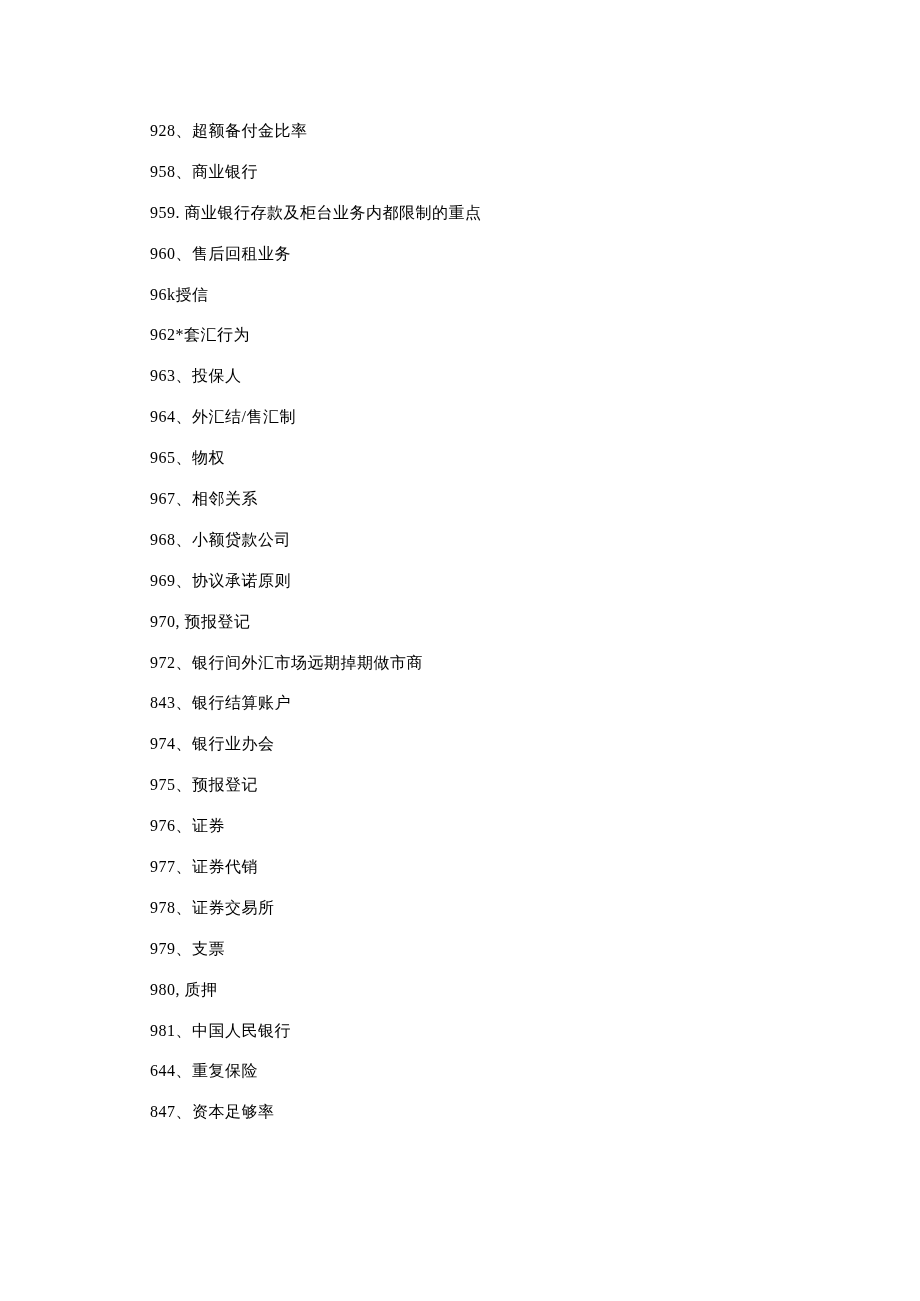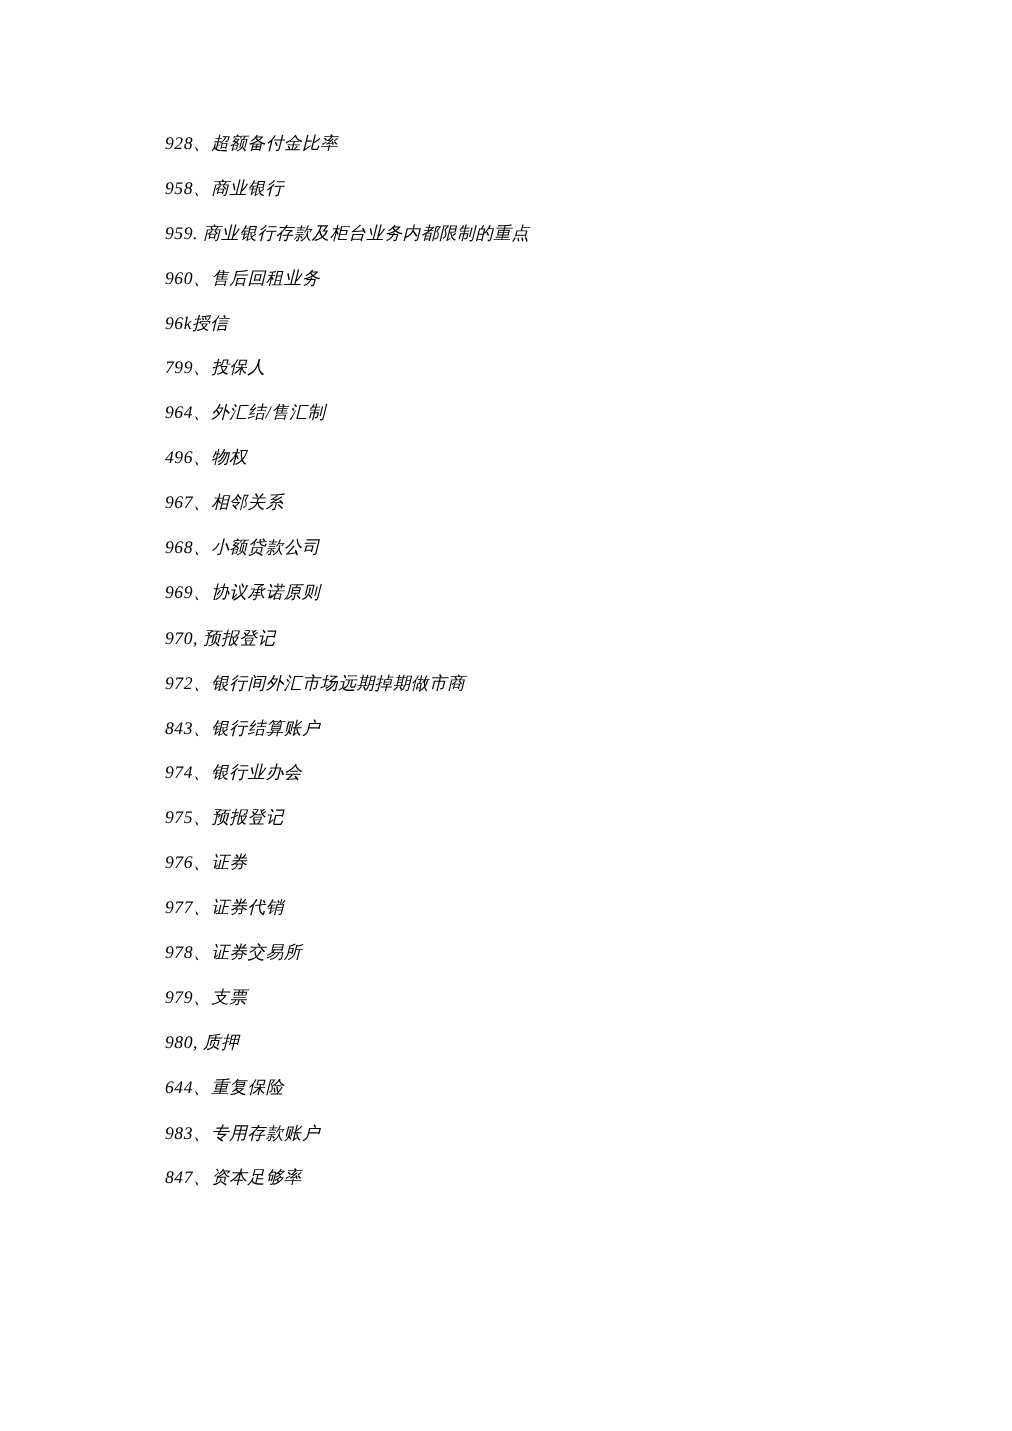--- a/index.html
+++ b/index.html
@@ -1,19 +1,18 @@
 <!DOCTYPE html>
 <html><head>
   <meta charset="utf-8">
   <style>
     * {
       margin: 0;
       padding: 0;
       box-sizing: border-box;
-      font-style: italic;
     }
     body {
       background: #ffffff;
       font-family: "SimSun", "宋体", serif;
       font-size: 16px;
       color: #000000;
       width: 920px;
       height: 1301px;
       padding: 120px 0 0 150px;
     }
@@ -25,32 +24,33 @@
   </style>
 </head>
 <body>
 
 <div>
   <div class="item">928、超额备付金比率</div>
   <div class="item">958、商业银行</div>
   <div class="item">959. 商业银行存款及柜台业务内都限制的重点</div>
   <div class="item">960、售后回租业务</div>
   <div class="item">96k授信</div>
-  <div class="item">799、投保人</div>
+  <div class="item">962*套汇行为</div>
+  <div class="item">963、投保人</div>
   <div class="item">964、外汇结/售汇制</div>
-  <div class="item">496、物权</div>
+  <div class="item">965、物权</div>
   <div class="item">967、相邻关系</div>
   <div class="item">968、小额贷款公司</div>
   <div class="item">969、协议承诺原则</div>
   <div class="item">970, 预报登记</div>
   <div class="item">972、银行间外汇市场远期掉期做市商</div>
   <div class="item">843、银行结算账户</div>
   <div class="item">974、银行业办会</div>
   <div class="item">975、预报登记</div>
   <div class="item">976、证券</div>
   <div class="item">977、证券代销</div>
   <div class="item">978、证券交易所</div>
   <div class="item">979、支票</div>
   <div class="item">980, 质押</div>
+  <div class="item">981、中国人民银行</div>
   <div class="item">644、重复保险</div>
-  <div class="item">983、专用存款账户</div>
   <div class="item">847、资本足够率</div>
 </div>
 
 </body></html>

